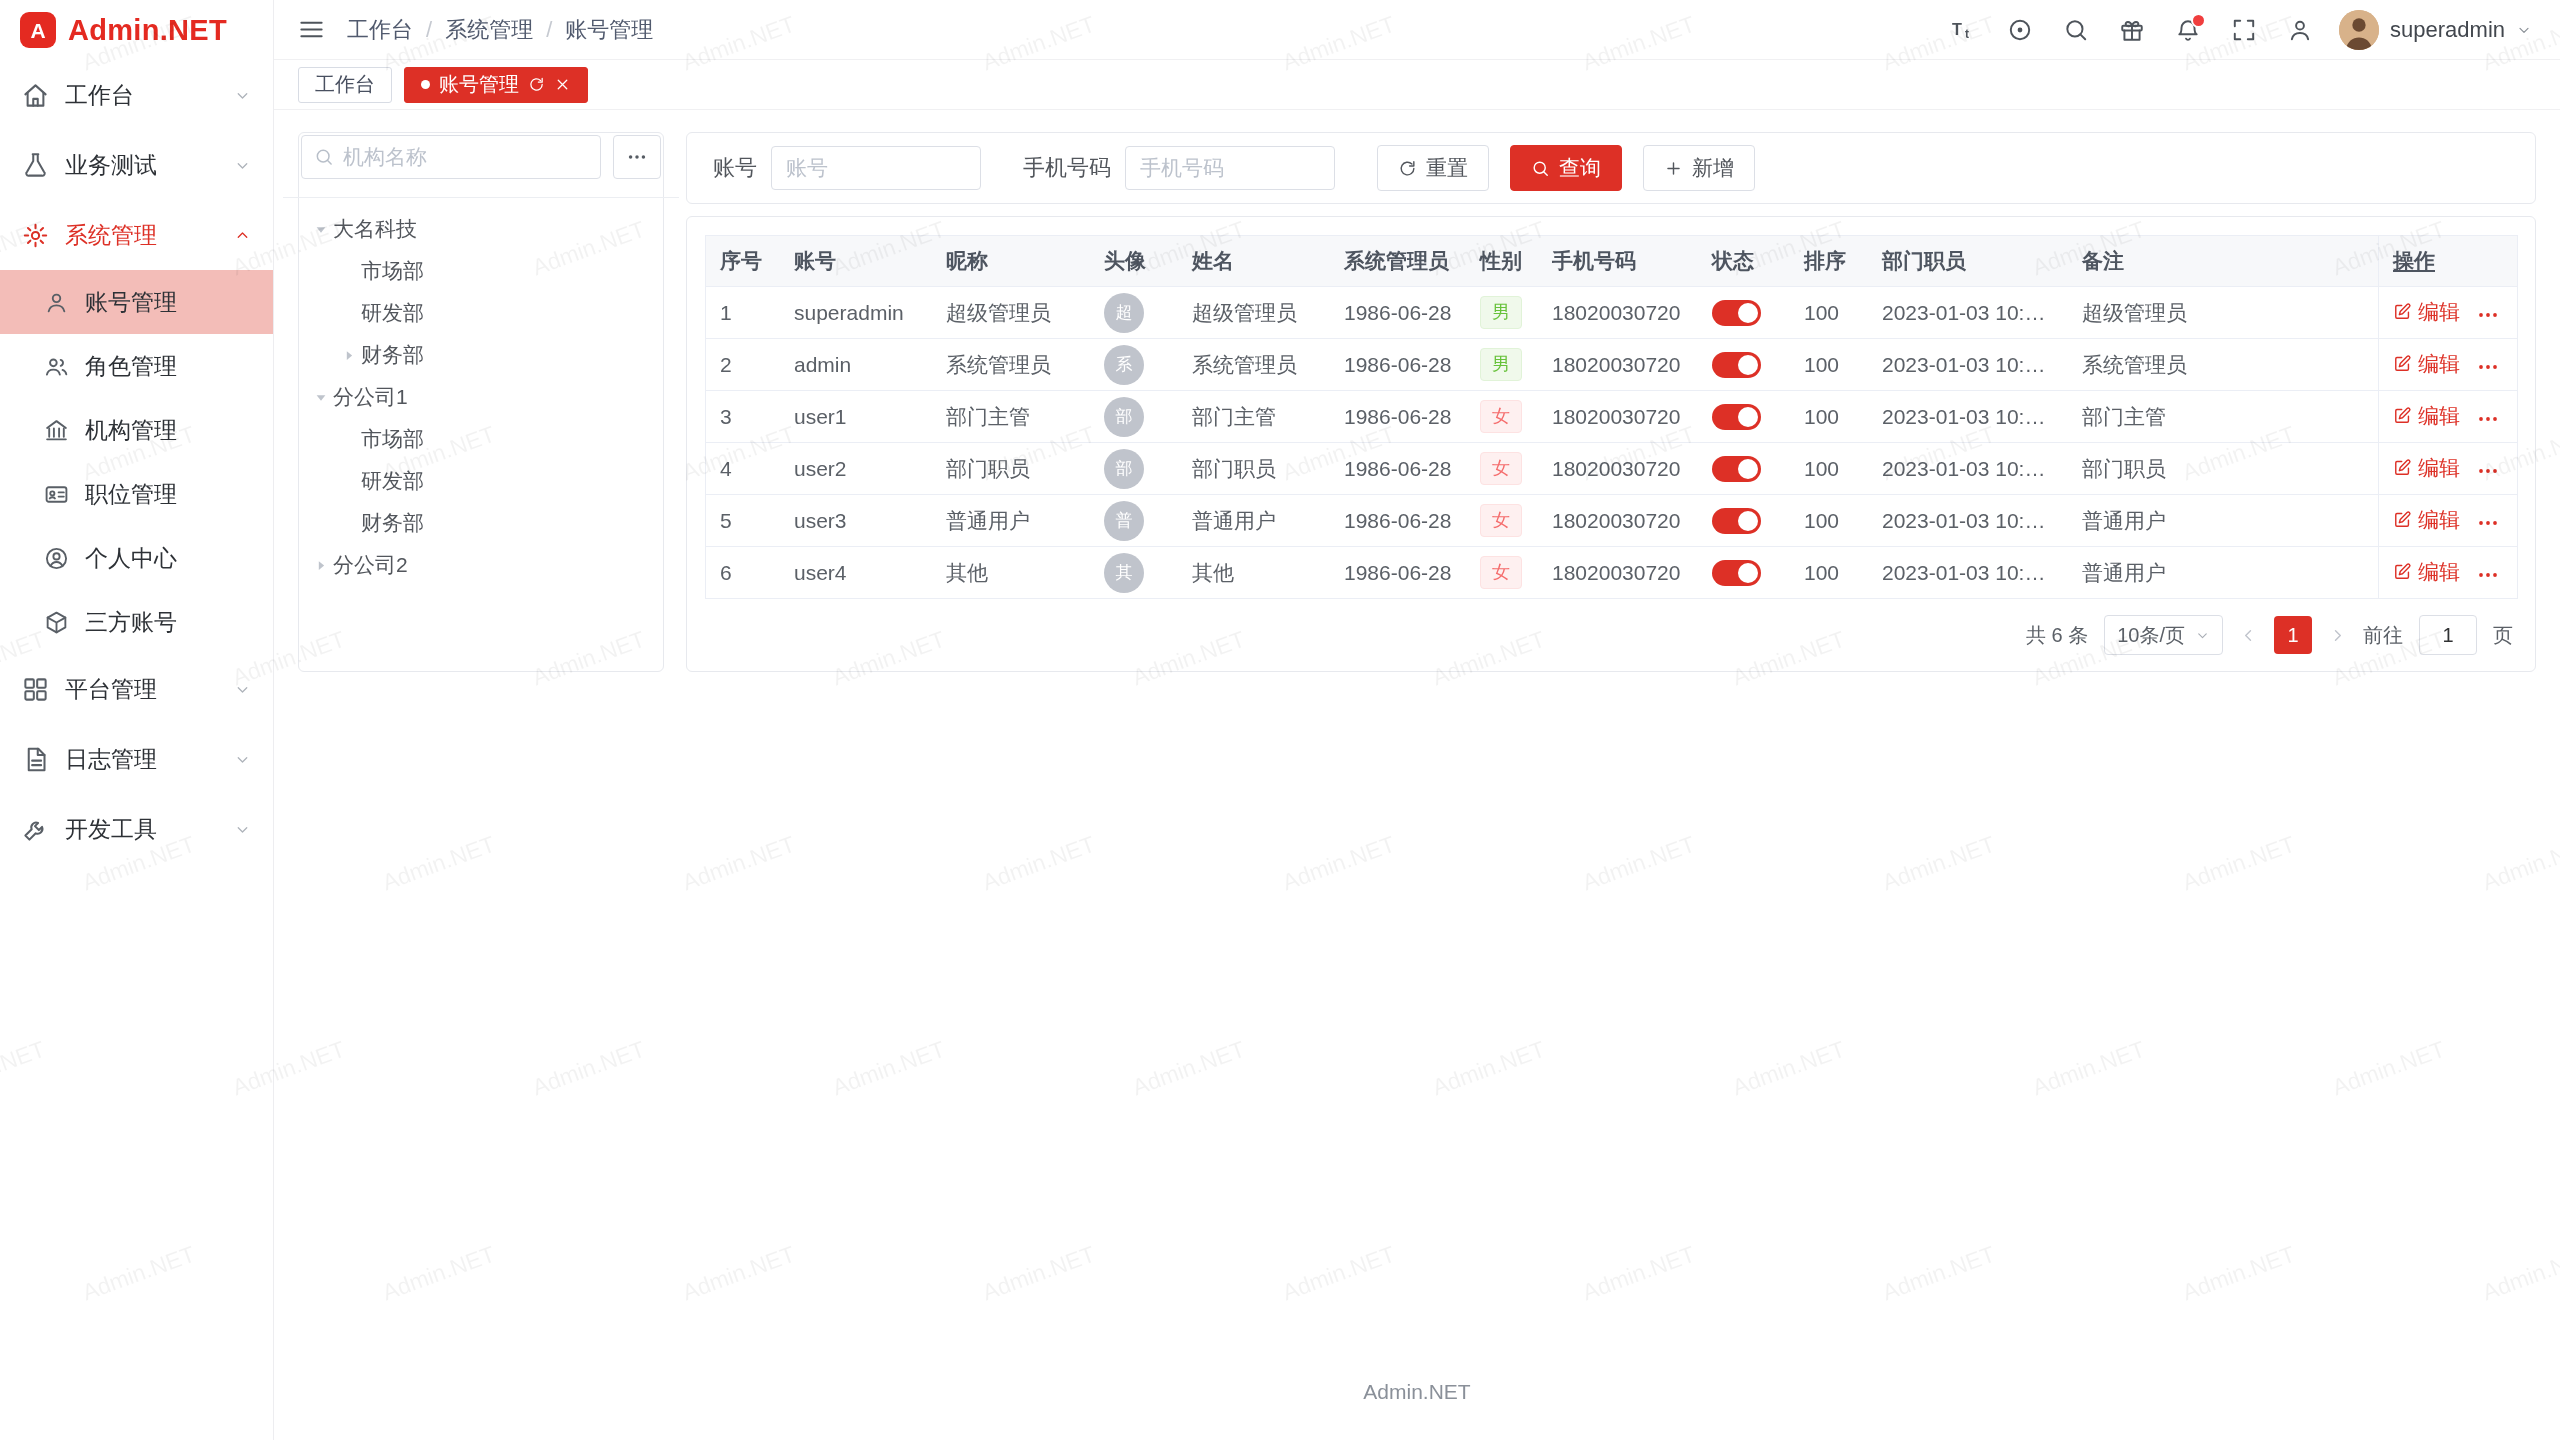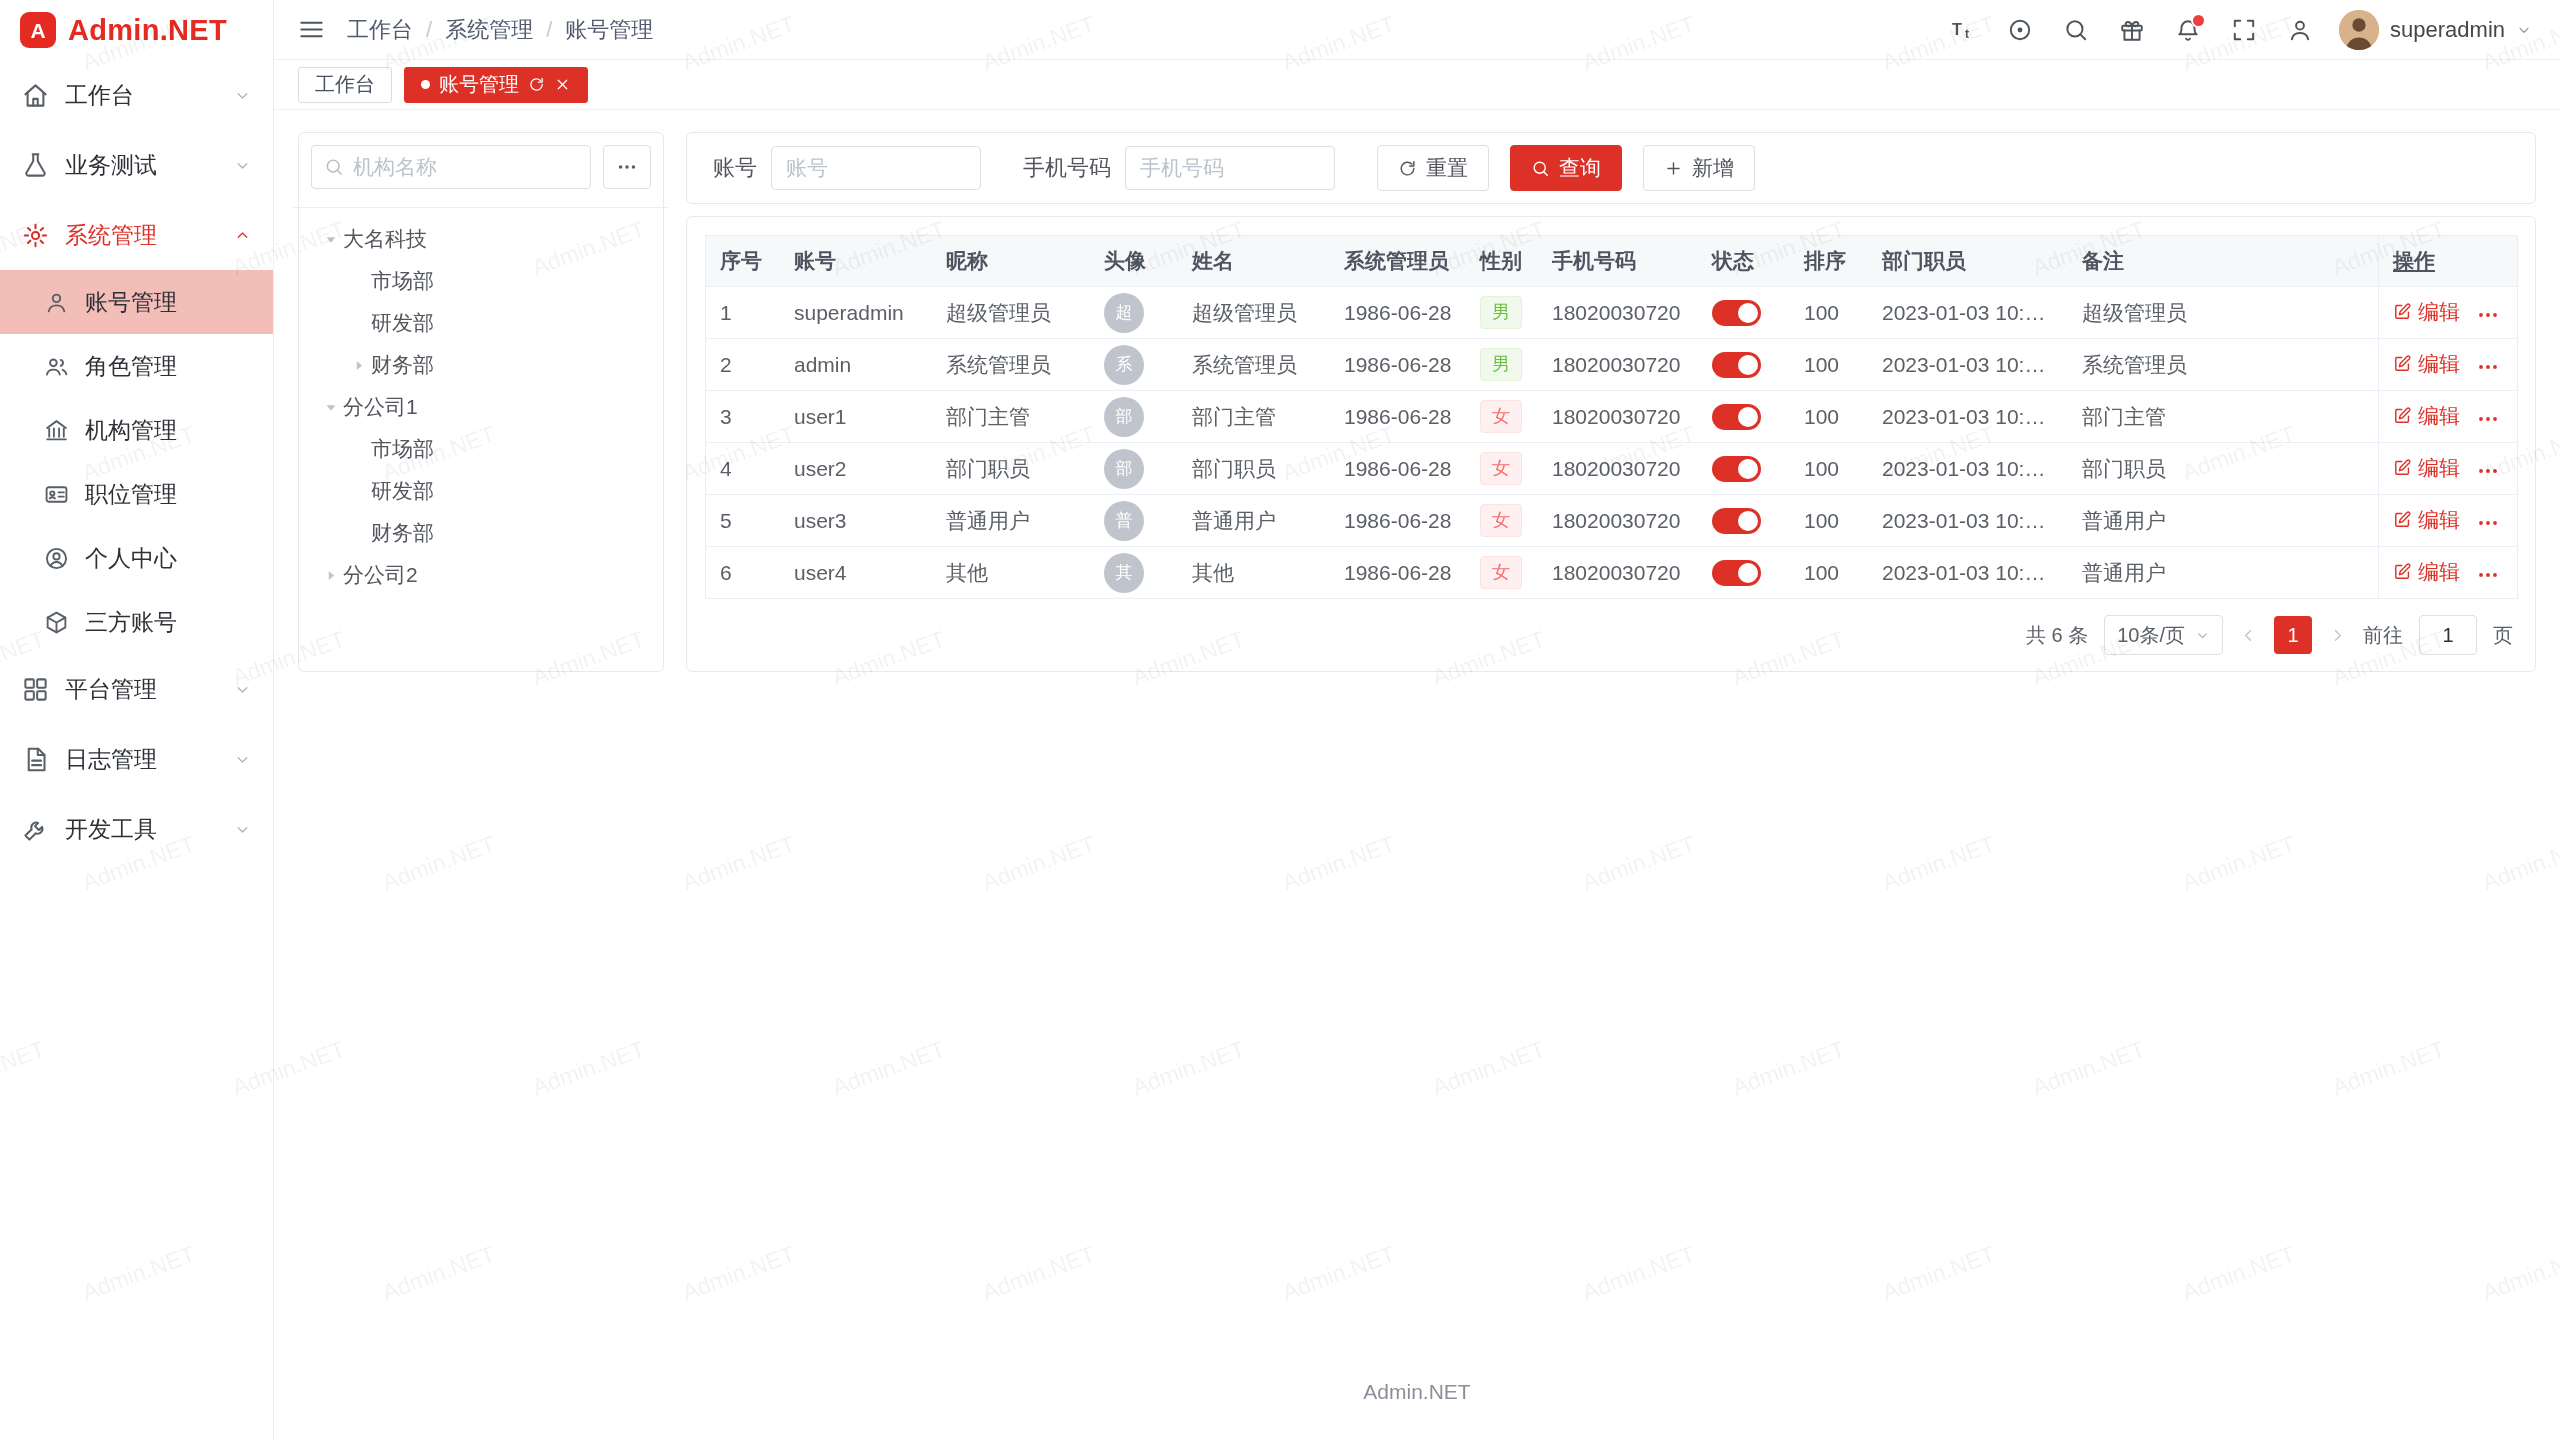--- a/index.html
+++ b/index.html
@@ -43,21 +43,21 @@
 
   .tabsbar {height:50px; flex:none; display:flex; align-items:center; gap:12px; padding:0 24px; border-bottom:1px solid #f0f0f2;}
   .tab {height:36px; display:inline-flex; align-items:center; gap:9px; padding:0 16px; border:1px solid #d8dce4; border-radius:3px; font-size:20px; color:#495060; cursor:pointer; background:#fff;}
   .tab.active {background:#dd3026; border-color:#dd3026; color:#fff;}
   .tab-dot {width:9px; height:9px; border-radius:50%; background:#fff;}
   .tab .tab-ic {font-size:17px; cursor:pointer;}
 
   .content-row {display:flex; gap:22px; padding:22px 24px 0; align-items:stretch;}
 
   
-  .tree-card {width:366px; flex:none; background:#fff; border:1px solid #e7e9ee; border-radius:6px; padding:12px; display:flex; flex-direction:column;}
+  .tree-card {width:366px; flex:none; background:#fff; border:1px solid #e7e9ee; border-radius:6px; padding:2px; display:flex; flex-direction:column;}
   .search-row {display:flex; gap:12px;}
   .search-box {flex:1; min-width:0; height:44px; border:1px solid #dcdfe6; border-radius:4px; display:flex; align-items:center; gap:9px; padding:0 12px;}
   .search-box .ic {font-size:20px; color:#b8bfc9;}
   .search-box input {border:0; outline:0; flex:1; min-width:0; font-size:21px; color:#303133; font-family:inherit; background:transparent;}
   .search-box input::placeholder {color:#bcc2cc;}
   .more-btn {width:48px; height:44px; flex:none; border:1px solid #dcdfe6; border-radius:4px; background:#fff; display:inline-flex; align-items:center; justify-content:center; color:#565c64; cursor:pointer;}
   .more-btn .ic {font-size:22px;}
   .tree-divider {height:1px; background:#eceef2; margin:18px -18px 14px; flex:none;}
   .tree {display:flex; flex-direction:column;gap:8px;}
   .tree-node {height:34px; display:flex; align-items:center; font-size:21px; color:#52565c; cursor:pointer;}

